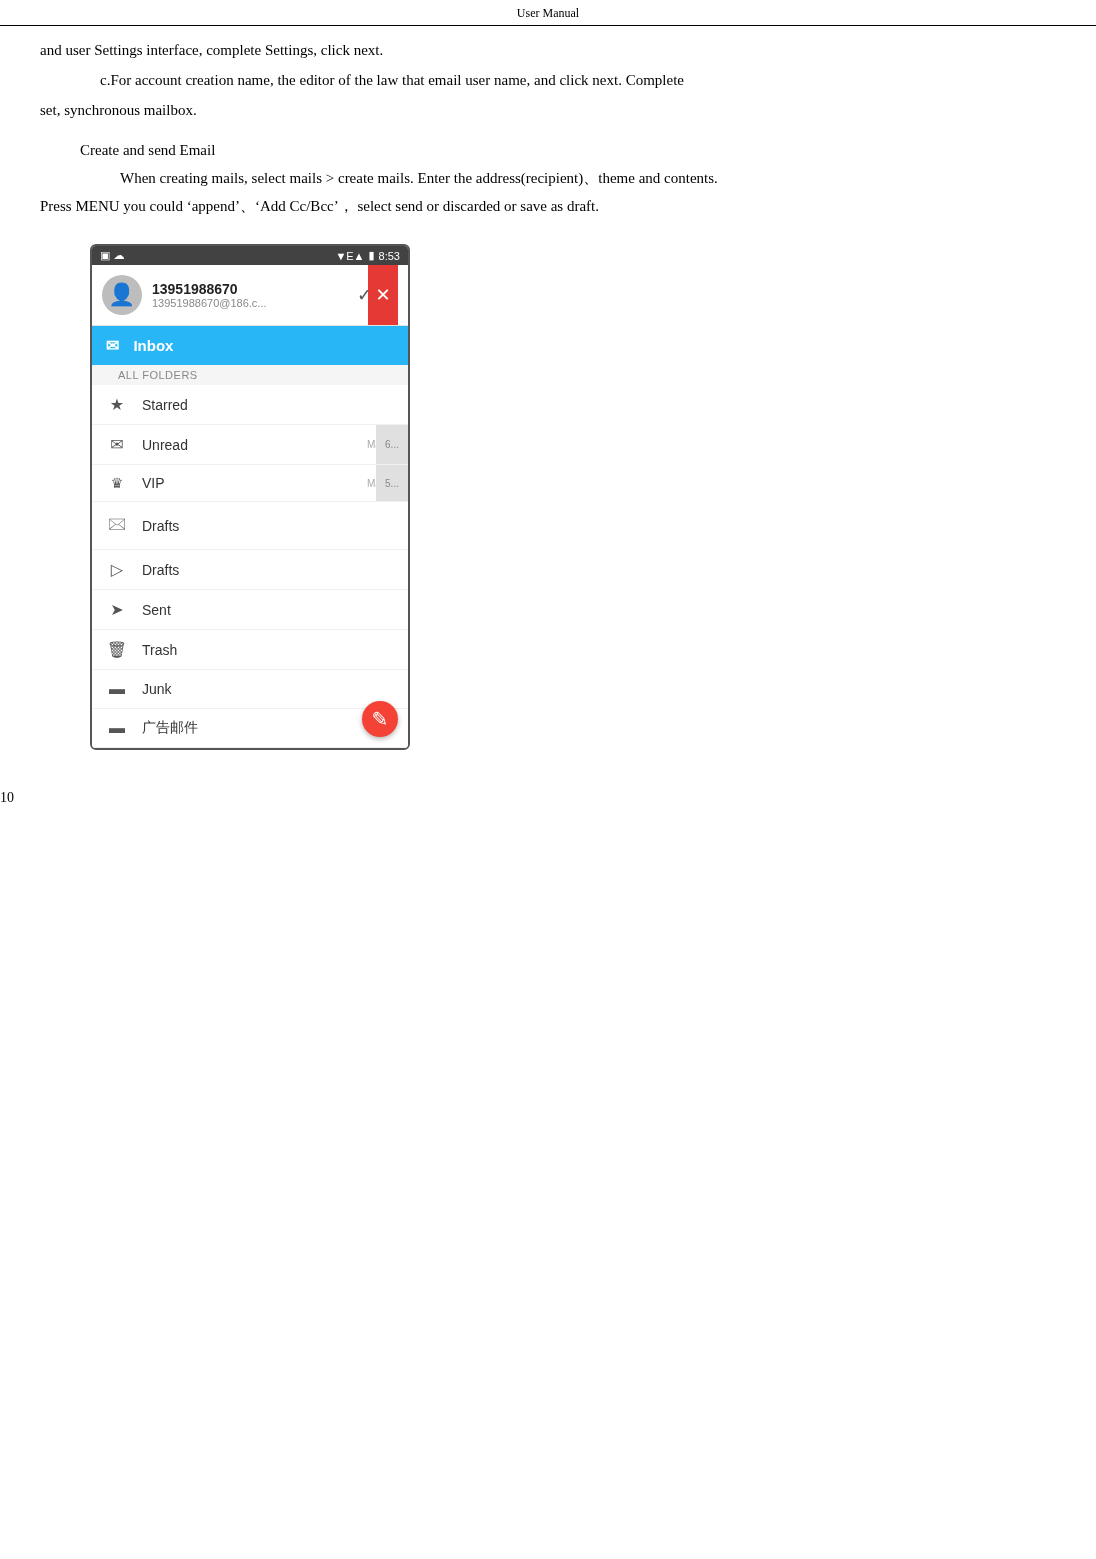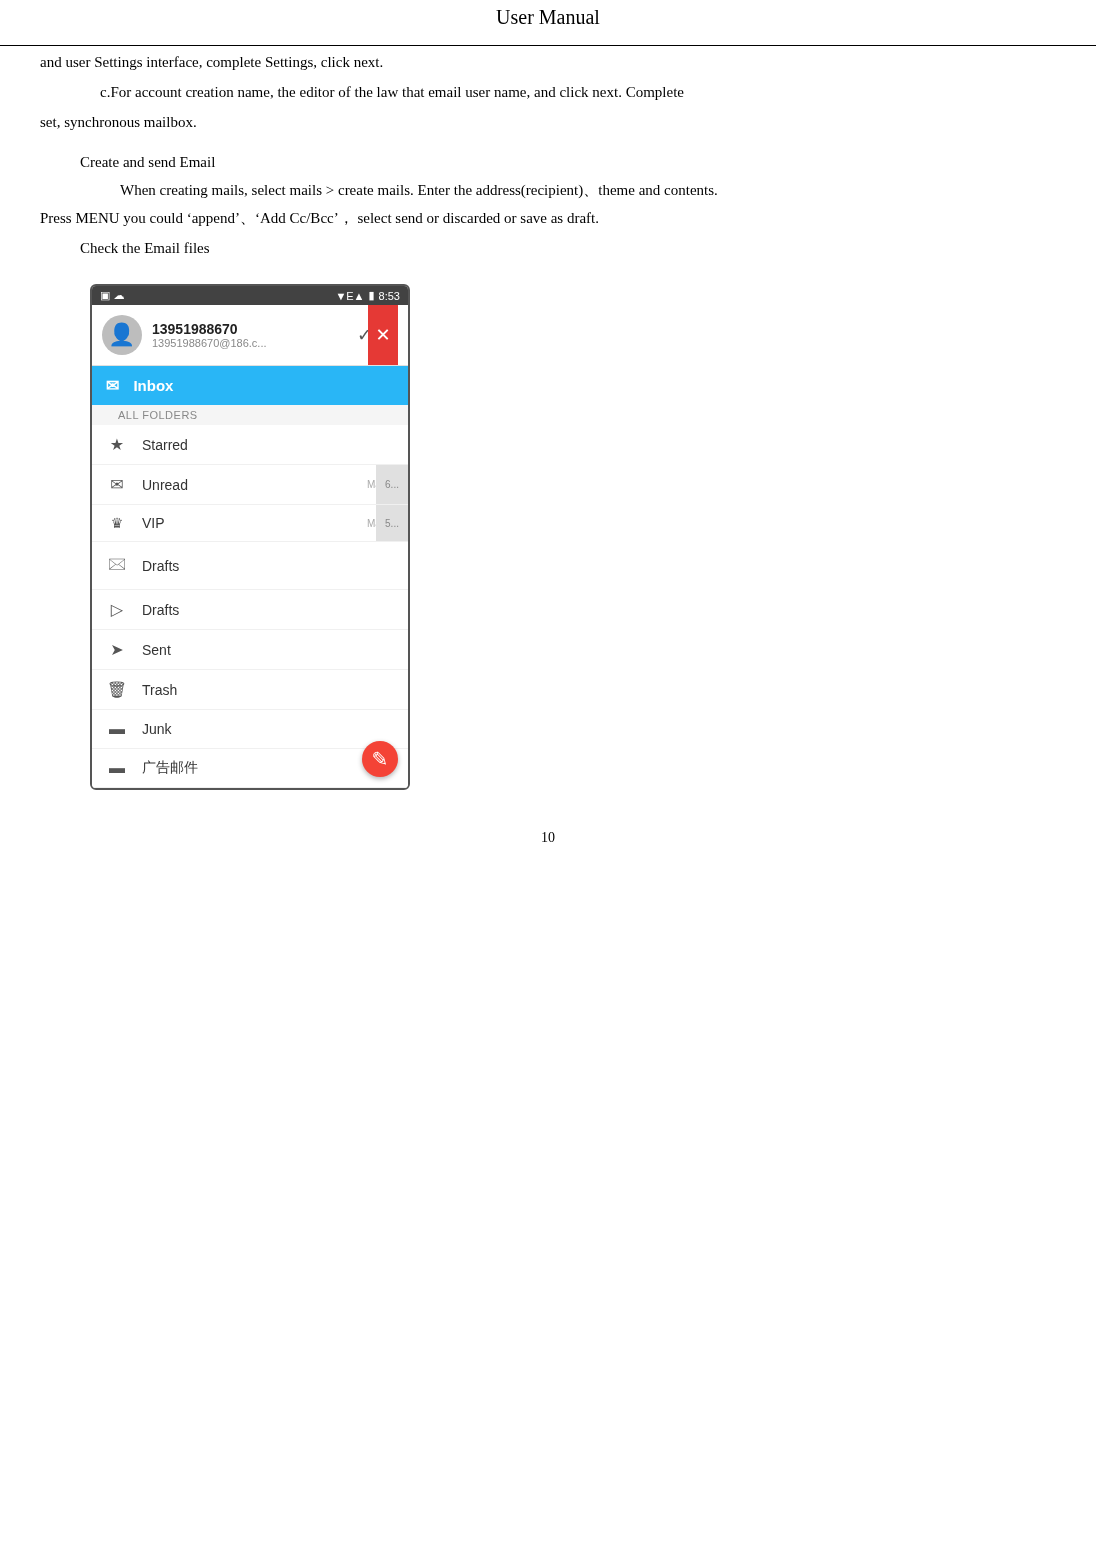--- a/index.html
+++ b/index.html
@@ -9,24 +9,24 @@
       color: #000;
       background: #fff;
       width: 1096px;
       min-height: 1559px;
       padding: 0;
     }
 
     
     .page-header {
       text-align: center;
-      font-size: 20px;
+      font-size: 12px;
       border-bottom: 1px solid #000;
-      padding: 6px 0 16px 0;
-      margin-bottom: 4px;
+      padding: 6px 0 4px 0;
+      margin-bottom: 12px;
     }
 
     .page-content {
       padding: 0 40px;
     }
 
     .para {
       margin-bottom: 6px;
       line-height: 1.6;
       font-size: 15px;
@@ -215,21 +215,20 @@
 
     
     .date-label {
       font-size: 10px;
       color: #aaa;
       position: absolute;
       right: 10px;
     }
 
     .page-footer {
-      text-align: center;
       padding: 20px 0 10px 0;
       font-size: 14px;
     }
   </style>
 </head>
 <body>
 
 <div class="page-header">
   <span>User    Manual</span>
 </div>
@@ -254,23 +253,20 @@
 
   
   <div class="section-title">
     <span>Create and send Email</span>
   </div>
   <div class="section-sub">
     <span>When creating mails, select mails &gt; create mails. Enter the address(recipient)、theme and contents.</span>
   </div>
   <div class="para">
     <span>Press MENU you could ‘append’、‘Add Cc/Bcc’，  select send or discarded or save as draft.</span>
-  </div>
-  <div class="section-title">
-    <span>Check the Email files</span>
   </div>
 
   
   <div class="phone-container">
     <div class="phone-mockup">
 
       <div class="status-bar">
         <div class="left-icons">
           <span>▣ ☁</span>
         </div>

